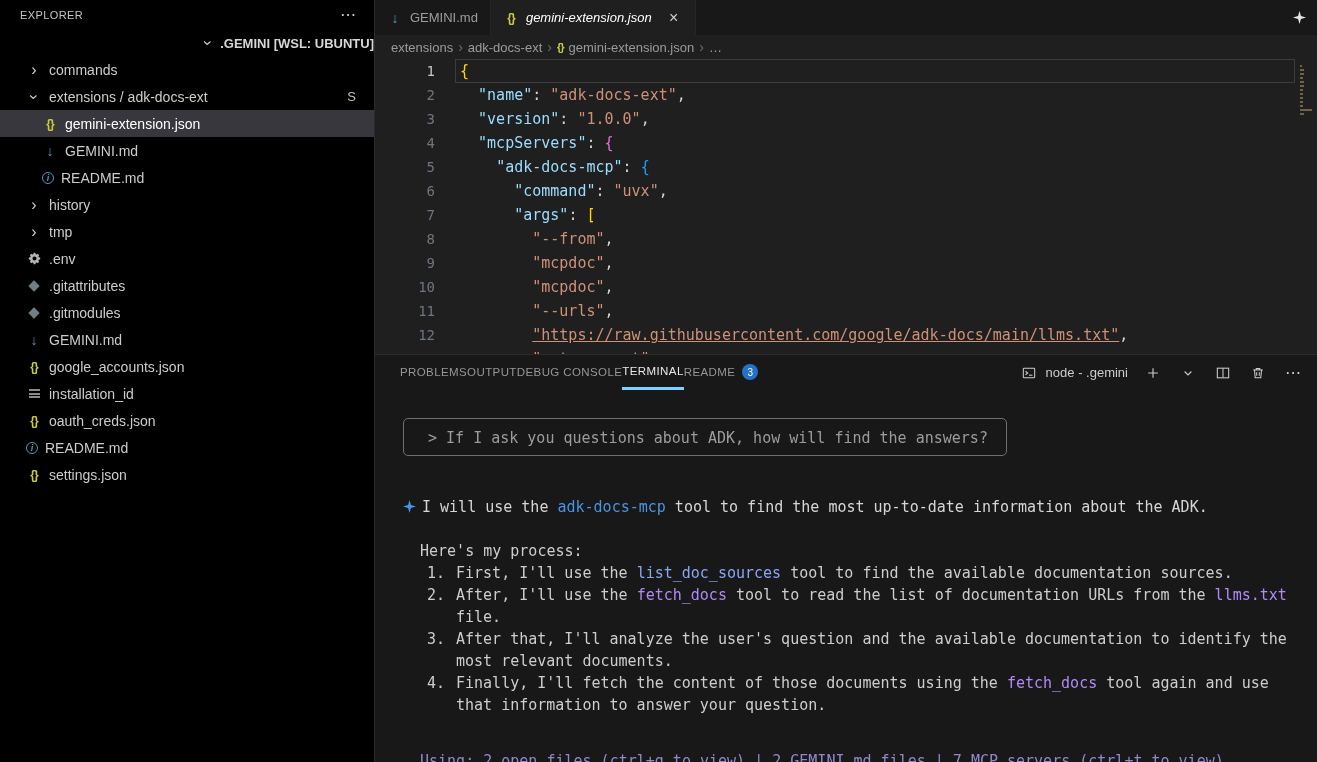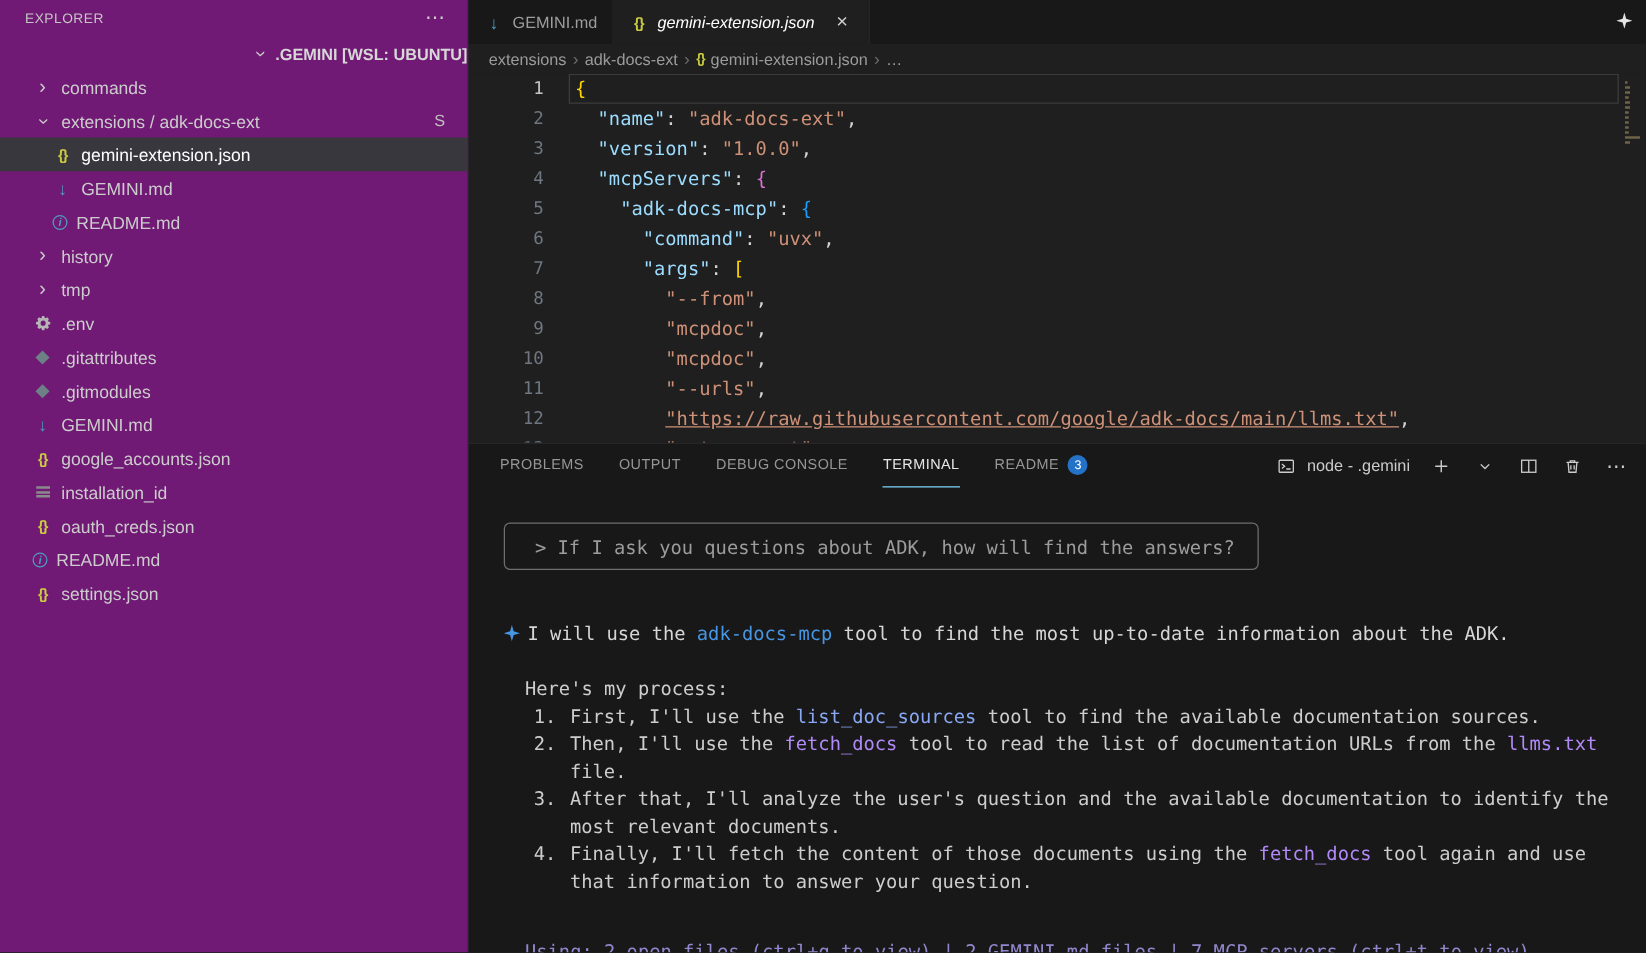--- a/index.html
+++ b/index.html
@@ -4,21 +4,21 @@
 <style>
   * { box-sizing: border-box; margin: 0; padding: 0; }
   body {
     width: 1317px; height: 762px; overflow: hidden;
     background: #1f1f1f; color: #cccccc;
     font-family: "Liberation Sans", "DejaVu Sans", sans-serif;
   }
   .app { display: flex; width: 1317px; height: 762px; }
 
   
-  .sidebar { width: 375px; min-width: 375px; background: #701a75; border-right: 1px solid #2b2b2b; display: flex; flex-direction: column; font-size: 14px; }
+  .sidebar { width: 375px; min-width: 375px; background: #000000; border-right: 1px solid #2b2b2b; display: flex; flex-direction: column; font-size: 14px; }
   .sidebar-header { height: 30px; display: flex; align-items: center; justify-content: space-between; padding: 0 18px 0 20px; }
   .sidebar-header .title { font-size: 11px; color: #c5c5c5; letter-spacing: .4px; }
   .more-dots { color: #cccccc; font-size: 16px; cursor: pointer; line-height: 1; }
   .tree-root { display: flex; align-items: center; gap: 4px; height: 26px; font-weight: 700; font-size: 13px; color: #d7d7d7; padding-left: 8px; cursor: pointer; justify-content: flex-end; }
   .tree { flex: 1; overflow: hidden; }
   .tree-row { display: flex; align-items: center; height: 27px; gap: 7px; padding-right: 18px; cursor: pointer; }
   .tree-row.indent-1 { padding-left: 26px; }
   .tree-row.indent-2 { padding-left: 42px; }
   .tree-row.selected { background: #37373d; }
   .tree-row.selected .tree-label { color: #ffffff; }
@@ -67,23 +67,23 @@
   .tk-pn { color: #d4d4d4; }
   .tk-b1 { color: #ffd700; }
   .tk-b2 { color: #da70d6; }
   .tk-b3 { color: #179fff; }
   .minimap { position: absolute; top: 4px; right: 2px; width: 16px; }
   .mm-bar { height: 2px; margin: 2px 1px; background: #8a7a55; opacity: .75; }
 
   
   .panel { height: 408px; min-height: 408px; border-top: 1px solid #2b2b2b; background: #181818; display: flex; flex-direction: column; }
   .panel-header { height: 35px; min-height: 35px; display: flex; align-items: center; justify-content: space-between; padding: 0 14px 0 25px; }
-  .panel-tabs { display: flex; gap: 28px; height: 100%; align-items: stretch; }
+  .panel-tabs { display: flex; height: 100%; align-items: stretch; }
   .panel-tab { font-size: 11.5px; letter-spacing: .4px; color: #969696; display: flex; align-items: center; gap: 7px; cursor: pointer; border-bottom: 1px solid transparent; }
-  .panel-tab.active { color: #e7e7e7; border-bottom: 1px solid #7dd3fc; }
+  .panel-tab.active { color: #e7e7e7; border-bottom: 3px solid #7dd3fc; }
   .ports-badge { background: #2472c8; color: #ffffff; font-size: 10px; width: 16px; height: 16px; border-radius: 50%; display: inline-flex; align-items: center; justify-content: center; letter-spacing: 0; }
   .panel-actions { display: flex; align-items: center; gap: 15px; color: #cccccc; }
   .term-select { display: flex; align-items: center; gap: 7px; font-size: 13px; color: #cccccc; cursor: pointer; }
   .icon-btn { display: inline-flex; align-items: center; justify-content: center; width: 20px; height: 20px; cursor: pointer; }
   .more-h { font-size: 16px; color: #cccccc; }
 
   
   .term-content { flex: 1; padding: 28px 0 0 28px; width: 935px; font-family: "DejaVu Sans Mono", monospace; font-size: 15px; color: #cdcdcd; overflow: hidden; }
   .term-input-box { margin-top: 0; width: 604px; height: 38px; border: 1px solid #6e6e6e; border-radius: 5px; padding-left: 24px; line-height: 38px; color: #9c9c9c; white-space: nowrap; overflow: hidden; cursor: text; }
   .term-response { display: flex; align-items: flex-start; gap: 6px; margin-top: 40px; line-height: 22px; color: #d6d6d6; }
@@ -318,21 +318,21 @@
           <span><span>I will use the </span><span class="seg-blue">adk-docs-mcp</span><span> tool to find the most up-to-date information about the ADK.</span></span>
         </div>
         <div class="term-intro">Here's my process:</div>
         <div class="steps">
             <div class="step">
               <span class="step-num">1.</span>
               <div class="step-body"><span>First, I'll use the </span><span class="seg-lblue">list_doc_sources</span><span> tool to find the available documentation sources.</span></div>
             </div>
             <div class="step">
               <span class="step-num">2.</span>
-              <div class="step-body"><span>Then, I'll use the </span><span class="seg-purple">fetch_docs</span><span> tool to read the list of documentation URLs from the </span><span class="seg-purple">llms.txt</span><span> file.</span></div>
+              <div class="step-body"><span>After, I'll use the </span><span class="seg-purple">fetch_docs</span><span> tool to read the list of documentation URLs from the </span><span class="seg-purple">llms.txt</span><span> file.</span></div>
             </div>
             <div class="step">
               <span class="step-num">3.</span>
               <div class="step-body"><span>After that, I'll analyze the user's question and the available documentation to identify the most relevant documents.</span></div>
             </div>
             <div class="step">
               <span class="step-num">4.</span>
               <div class="step-body"><span>Finally, I'll fetch the content of those documents using the </span><span class="seg-purple">fetch_docs</span><span> tool again and use that information to answer your question.</span></div>
             </div>
           </div>

